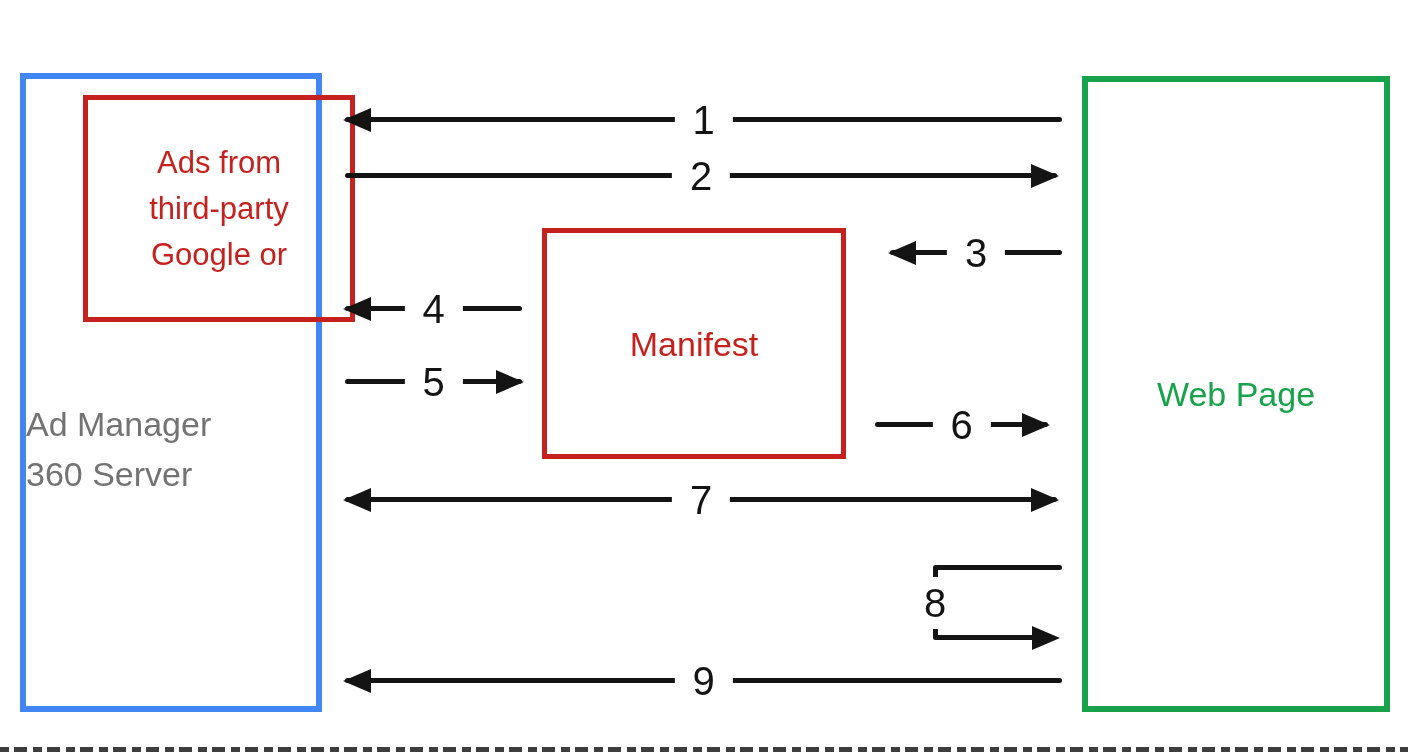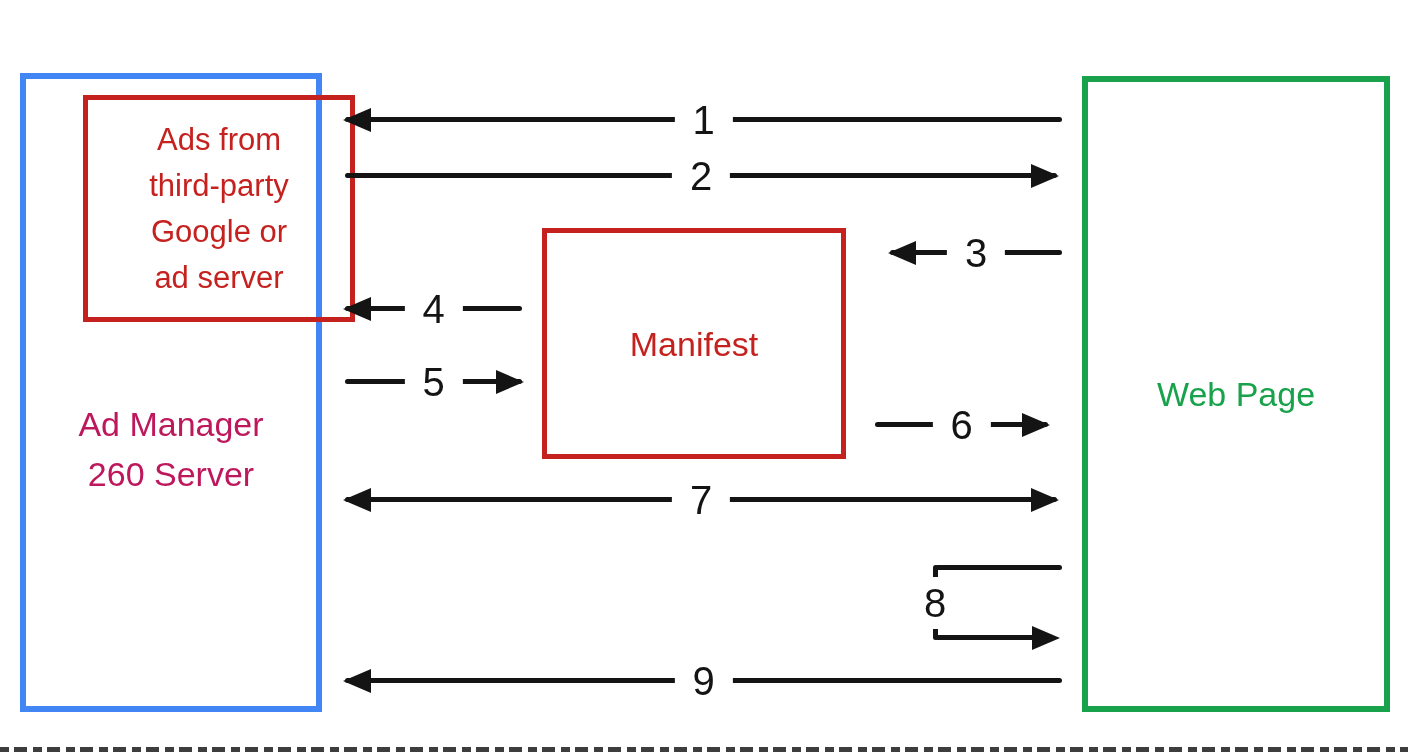--- a/index.html
+++ b/index.html
@@ -5,22 +5,22 @@
   html,body{margin:0;padding:0;background:#fff;}
   .canvas{
     position:relative;width:1408px;height:752px;background:#ffffff;
     font-family:"Liberation Sans",sans-serif;overflow:hidden;
   }
   .box{position:absolute;background:#fff;box-sizing:border-box;}
   .box-blue{left:20px;top:73px;width:302px;height:639px;border:6px solid #4285f4;}
   .box-red-inner{left:14px;top:16px;width:262px;height:217px;border:5px solid #c5221f;
     display:flex;flex-direction:column;justify-content:center;align-items:center;
     color:#c5221f;font-size:31px;line-height:46px;text-align:center;position:absolute;margin-left:43px;}
-  .blue-label{position:absolute;left:0;top:320px;width:100%;text-align:center;
-    color:#be185d;font-size:34px;line-height:50px;}
+  .blue-label{position:absolute;left:0;top:320px;width:100%;text-align:left;
+    color:#737373;font-size:34px;line-height:50px;}
   .box-red-mid{left:542px;top:228px;width:304px;height:231px;border:5px solid #c5221f;
     display:flex;flex-direction:column;justify-content:center;align-items:center;
     color:#c5221f;font-size:34px;line-height:50px;text-align:center;gap:12px;}
   .box-green{left:1082px;top:76px;width:308px;height:636px;border:6px solid #17a24b;
     display:flex;flex-direction:column;justify-content:center;align-items:center;
     color:#17a24b;font-size:34px;line-height:50px;text-align:center;}
   .line-block{display:block;}
 
   .arrow{position:absolute;height:5px;background:#141414;border-radius:3px;}
   .head{position:absolute;width:0;height:0;top:50%;transform:translateY(-50%);}
@@ -41,25 +41,24 @@
 </head>
 <body>
 
 <div class="canvas">
 
   <div class="box box-blue">
     <div class="box-red-inner">
       <span class="line-block">Ads from</span>
       <span class="line-block">third-party</span>
       <span class="line-block">Google or</span>
-      <span class="line-block">ad server</span>
     </div>
     <div class="blue-label">
       <span class="line-block">Ad Manager</span>
-      <span class="line-block">260 Server</span>
+      <span class="line-block">360 Server</span>
     </div>
   </div>
 
   <div class="box box-red-mid">
     <span class="line-block">Manifest</span>
   </div>
 
   <div class="box box-green">
     <span class="line-block">Web Page</span>
   </div>

